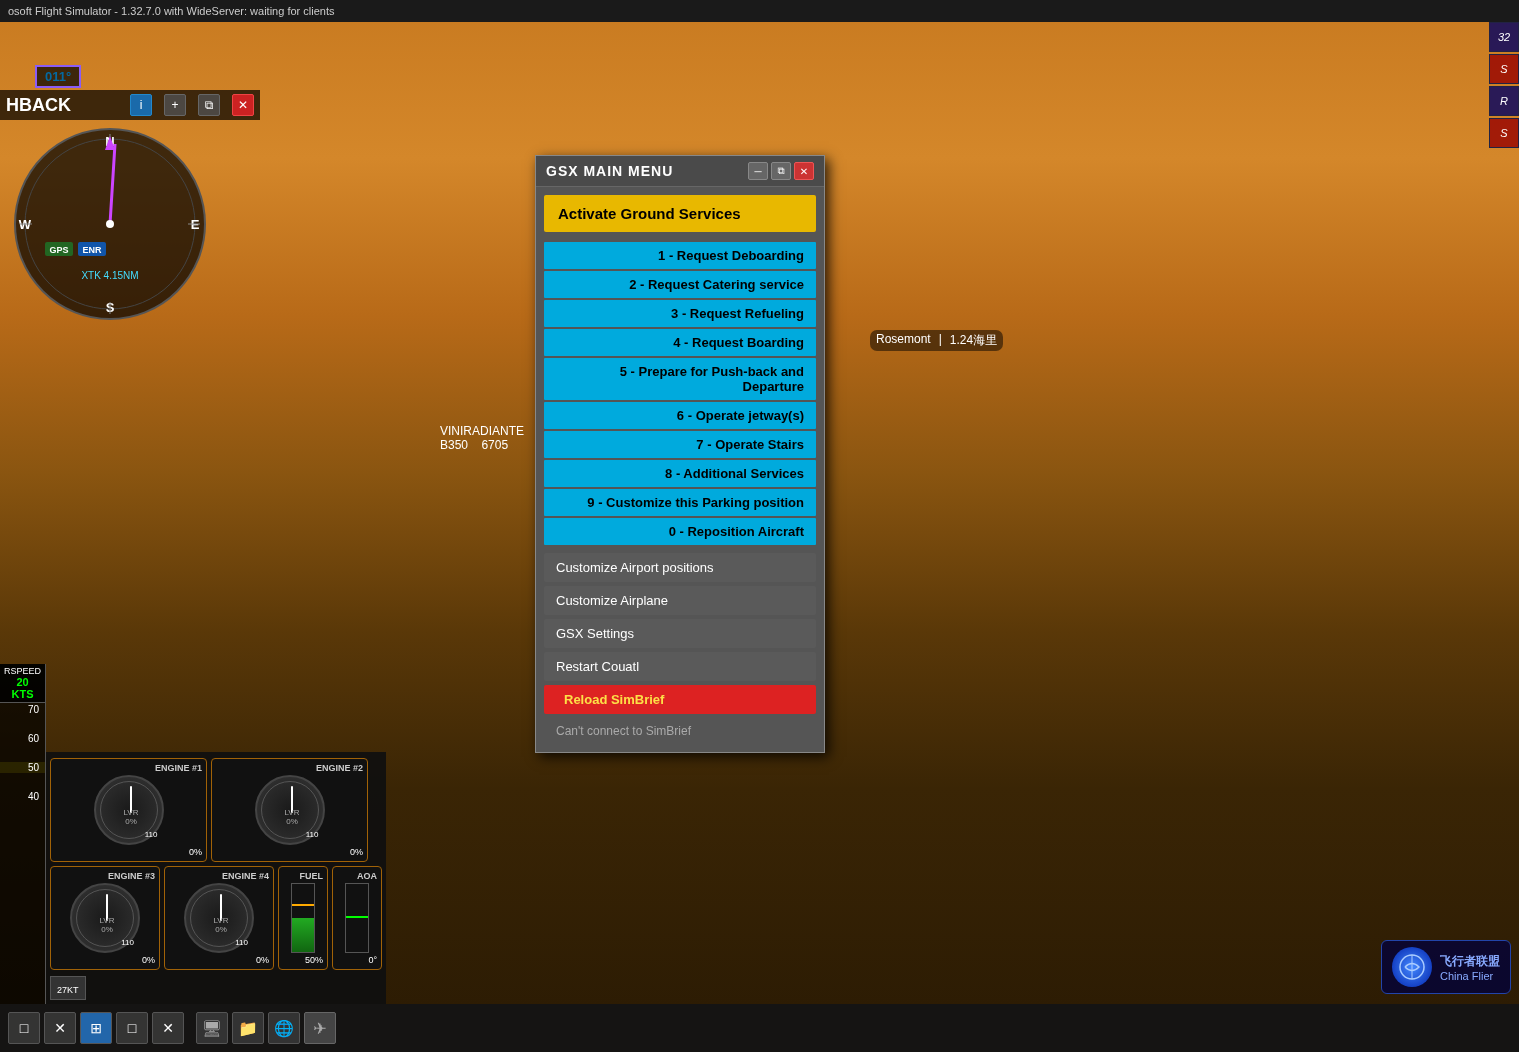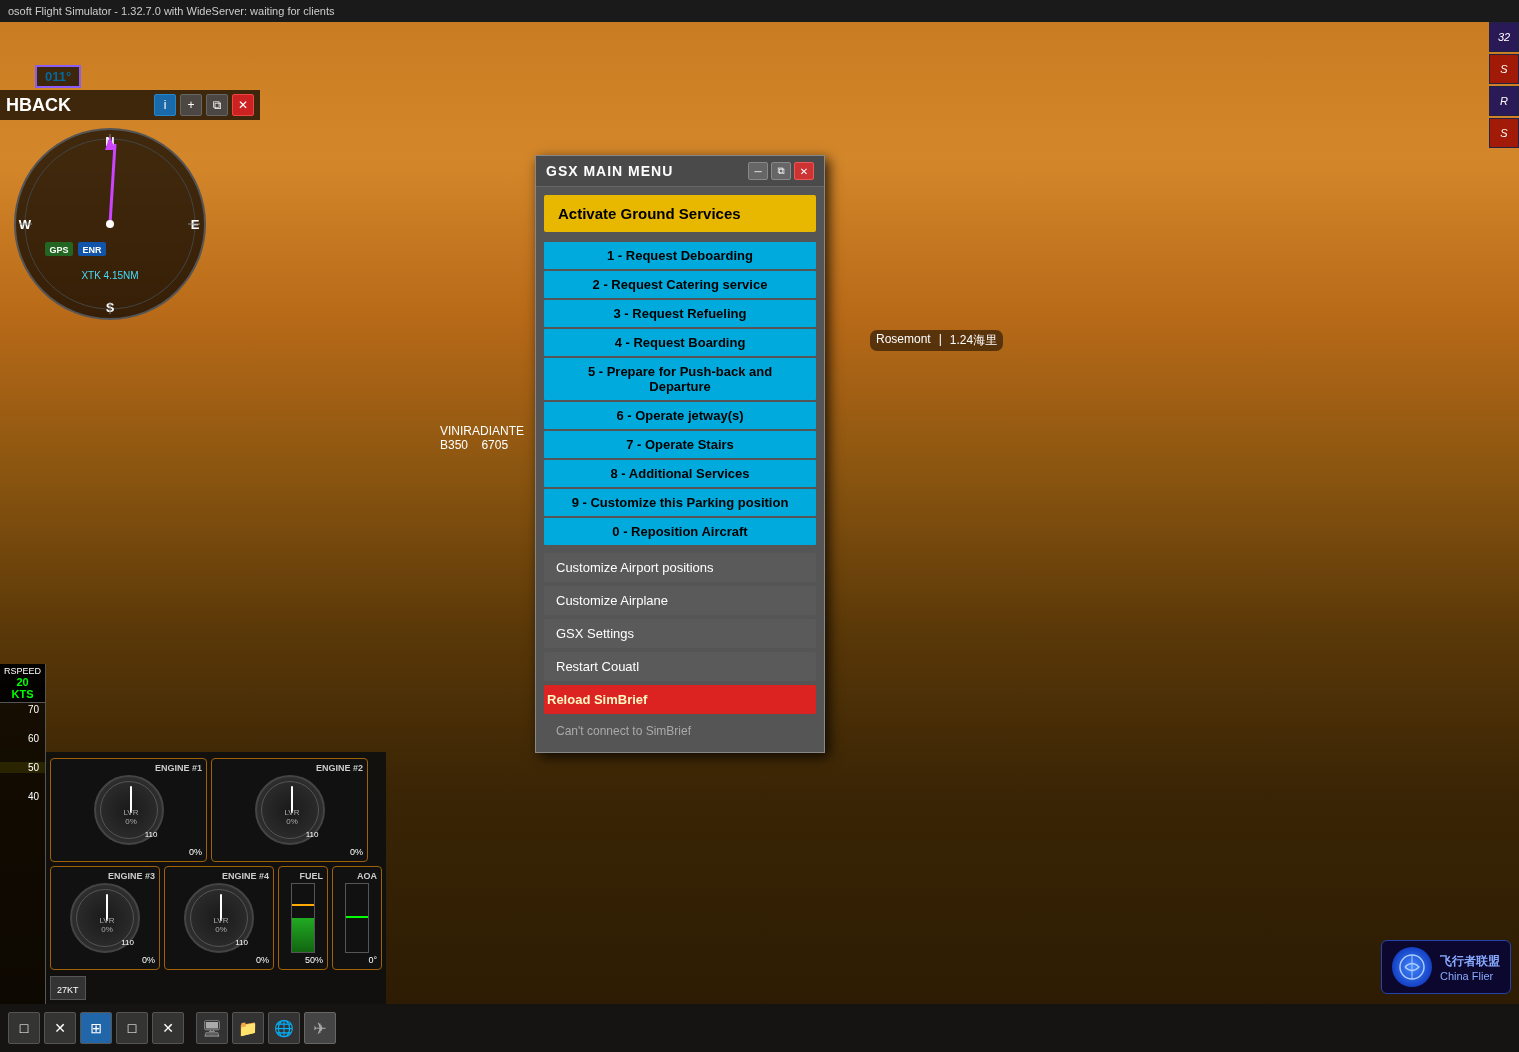--- a/index.html
+++ b/index.html
@@ -54,21 +54,21 @@
       left: 0;
       width: 260px;
       z-index: 50;
     }
 
     .compass-header {
       background: rgba(0,0,0,0.7);
       display: flex;
       align-items: center;
       padding: 4px 6px;
-      gap: 4px;
+      gap: 12px;
     }
 
     .compass-title {
       color: #fff;
       font-size: 18px;
       font-weight: bold;
       flex: 1;
     }
 
     .compass-btn {
@@ -149,44 +149,44 @@
       background: #00aadd;
       color: #000;
       font-size: 13px;
       font-weight: 600;
       padding: 6px 12px;
       margin: 2px 8px;
       cursor: pointer;
       border-radius: 1px;
       border: none;
       width: calc(100% - 16px);
-      text-align: center;
+      text-align: right;
       display: block;
     }
 
     .gsx-secondary-btn {
       background: #5a5a5a;
       color: #fff;
       font-size: 13px;
       padding: 7px 12px;
       margin: 4px 8px;
       cursor: pointer;
       border-radius: 2px;
       border: none;
       width: calc(100% - 16px);
       text-align: left;
       display: block;
     }
 
     .gsx-reload-btn {
       background: #dd2222;
-      color: #fef9c3;
+      color: #fde047;
       font-size: 13px;
       font-weight: bold;
-      padding: 7px 3px;
+      padding: 7px 20px;
       margin: 4px 8px;
       cursor: pointer;
       border-radius: 2px;
       border: none;
       width: calc(100% - 16px);
       text-align: left;
       display: block;
     }
 
     .gsx-disabled-text {

